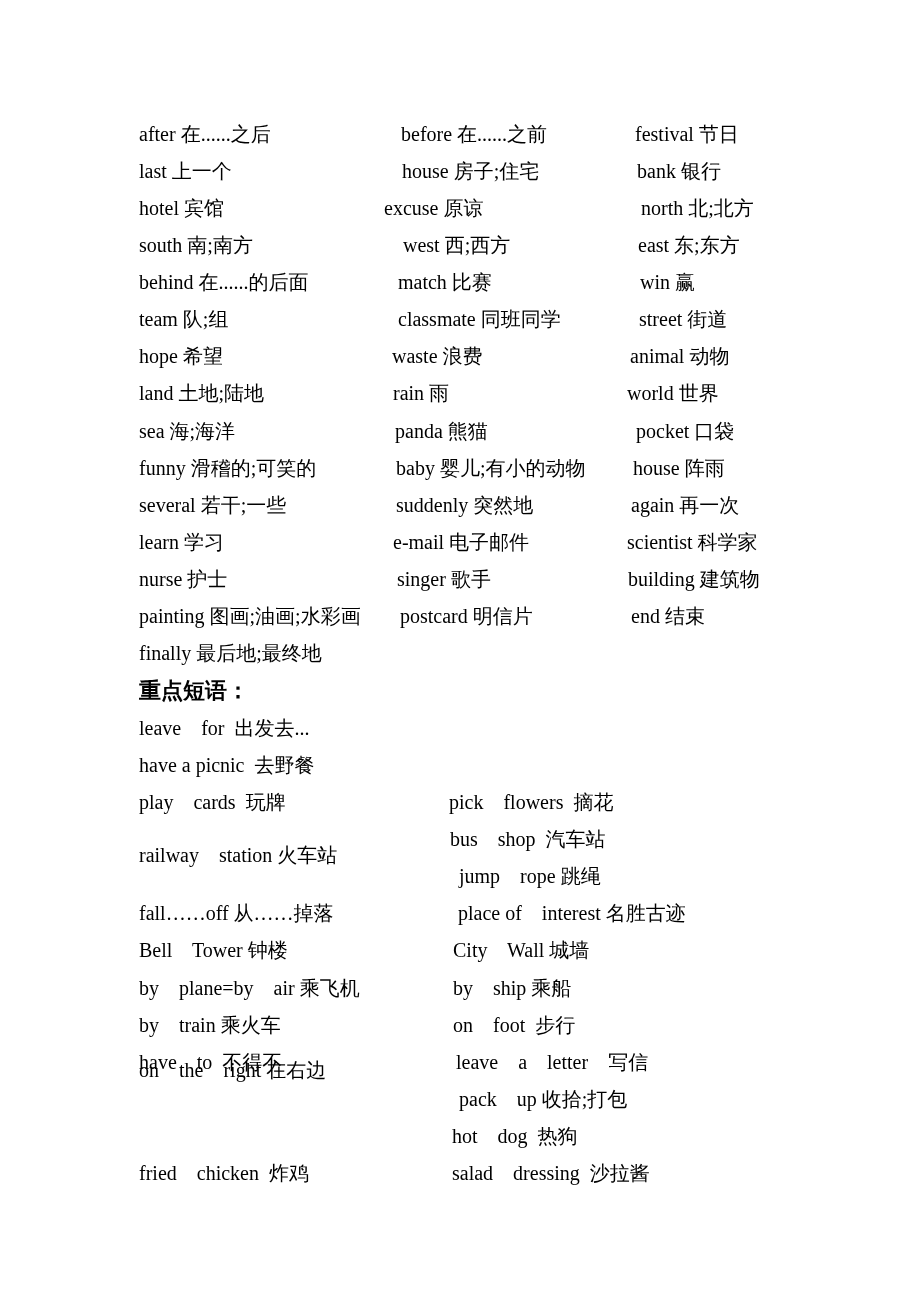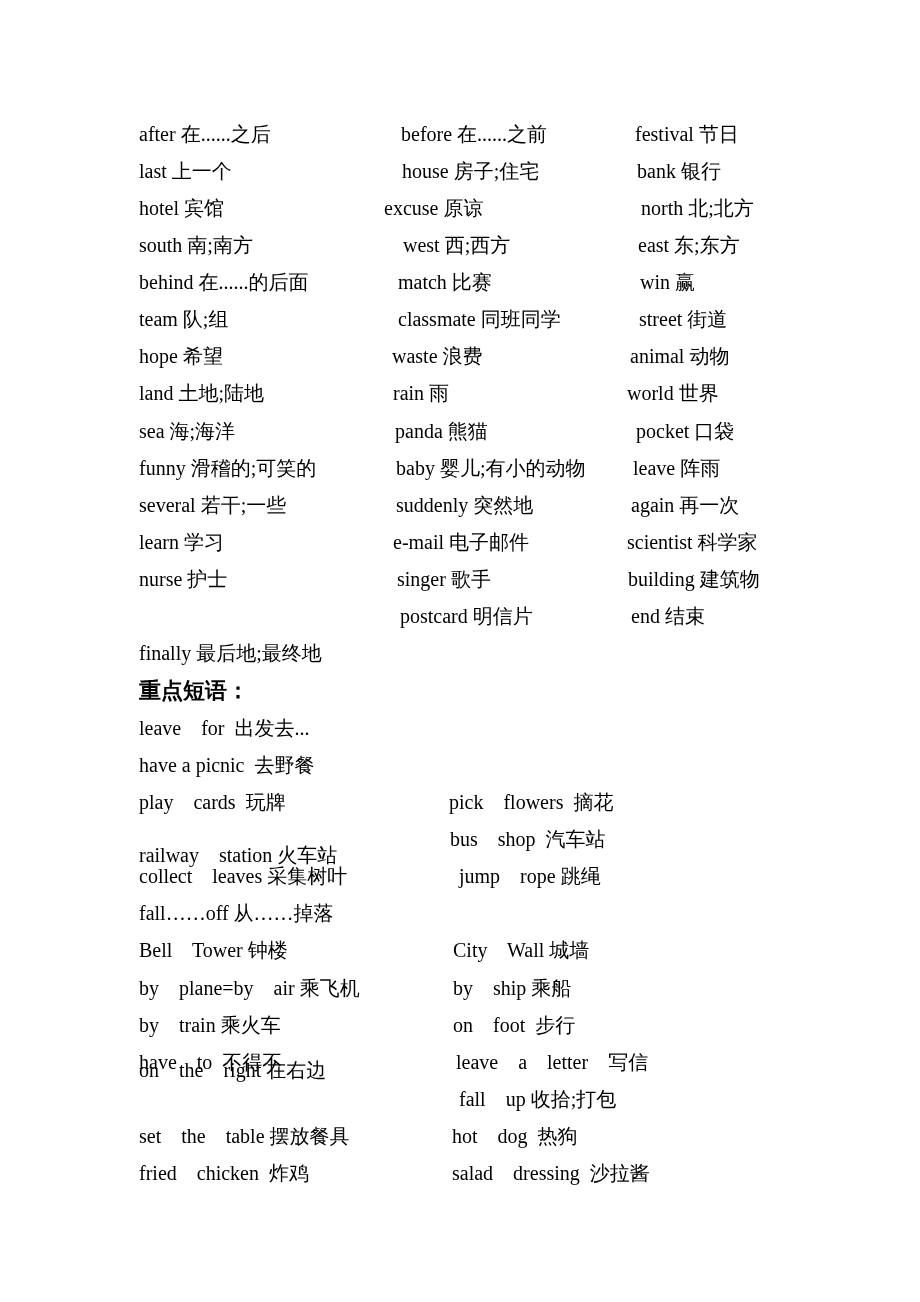--- a/index.html
+++ b/index.html
@@ -79,70 +79,70 @@
   <div class="entry" style="left:139px;top:381px">land 土地;陆地</div>
   <div class="entry" style="left:393px;top:381px">rain 雨</div>
   <div class="entry" style="left:627px;top:381px">world 世界</div>
 
   <div class="entry" style="left:139px;top:419px">sea 海;海洋</div>
   <div class="entry" style="left:395px;top:419px">panda 熊猫</div>
   <div class="entry" style="left:636px;top:419px">pocket 口袋</div>
 
   <div class="entry" style="left:139px;top:456px">funny 滑稽的;可笑的</div>
   <div class="entry" style="left:396px;top:456px">baby 婴儿;有小的动物</div>
-  <div class="entry" style="left:633px;top:456px">leave 阵雨</div>
+  <div class="entry" style="left:633px;top:456px">house 阵雨</div>
 
   <div class="entry" style="left:139px;top:493px">several 若干;一些</div>
   <div class="entry" style="left:396px;top:493px">suddenly 突然地</div>
   <div class="entry" style="left:631px;top:493px">again 再一次</div>
 
   <div class="entry" style="left:139px;top:530px">learn 学习</div>
   <div class="entry" style="left:393px;top:530px">e-mail 电子邮件</div>
   <div class="entry" style="left:627px;top:530px">scientist 科学家</div>
 
   <div class="entry" style="left:139px;top:567px">nurse 护士</div>
   <div class="entry" style="left:397px;top:567px">singer 歌手</div>
   <div class="entry" style="left:628px;top:567px">building 建筑物</div>
 
+  <div class="entry" style="left:139px;top:604px">painting 图画;油画;水彩画</div>
   <div class="entry" style="left:400px;top:604px">postcard 明信片</div>
   <div class="entry" style="left:631px;top:604px">end 结束</div>
 
   <div class="entry" style="left:139px;top:641px">finally 最后地;最终地</div>
 
   <div class="heading">重点短语：</div>
 
   <div class="entry" style="left:139px;top:716px">leave    for  出发去...</div>
 
   <div class="entry" style="left:139px;top:753px">have a picnic  去野餐</div>
 
   <div class="entry" style="left:139px;top:790px">play    cards  玩牌</div>
   <div class="entry" style="left:449px;top:790px">pick    flowers  摘花</div>
 
   <div class="entry" style="left:139px;top:843px">railway    station 火车站</div>
   <div class="entry" style="left:450px;top:827px">bus    shop  汽车站</div>
 
-  <div class="entry" style="left:139px;top:864px">collect    leaves 采集树叶</div>
   <div class="entry" style="left:459px;top:864px">jump    rope 跳绳</div>
 
   <div class="entry" style="left:139px;top:901px">fall……off 从……掉落</div>
+  <div class="entry" style="left:458px;top:901px">place of    interest 名胜古迹</div>
 
   <div class="entry" style="left:139px;top:938px">Bell    Tower 钟楼</div>
   <div class="entry" style="left:453px;top:938px">City    Wall 城墙</div>
 
   <div class="entry" style="left:139px;top:976px">by    plane=by    air 乘飞机</div>
   <div class="entry" style="left:453px;top:976px">by    ship 乘船</div>
 
   <div class="entry" style="left:139px;top:1013px">by    train 乘火车</div>
   <div class="entry" style="left:453px;top:1013px">on    foot  步行</div>
 
   <div class="entry" style="left:139px;top:1050px">have    to  不得不</div>
   <div class="entry" style="left:456px;top:1050px">leave    a    letter    写信</div>
 
   <div class="entry" style="left:139px;top:1058px">on    the    right 在右边</div>
-  <div class="entry" style="left:459px;top:1087px">fall    up 收拾;打包</div>
+  <div class="entry" style="left:459px;top:1087px">pack    up 收拾;打包</div>
 
-  <div class="entry" style="left:139px;top:1124px">set    the    table 摆放餐具</div>
   <div class="entry" style="left:452px;top:1124px">hot    dog  热狗</div>
 
   <div class="entry" style="left:139px;top:1161px">fried    chicken  炸鸡</div>
   <div class="entry" style="left:452px;top:1161px">salad    dressing  沙拉酱</div>
 
 </div>
 
 </body></html>

